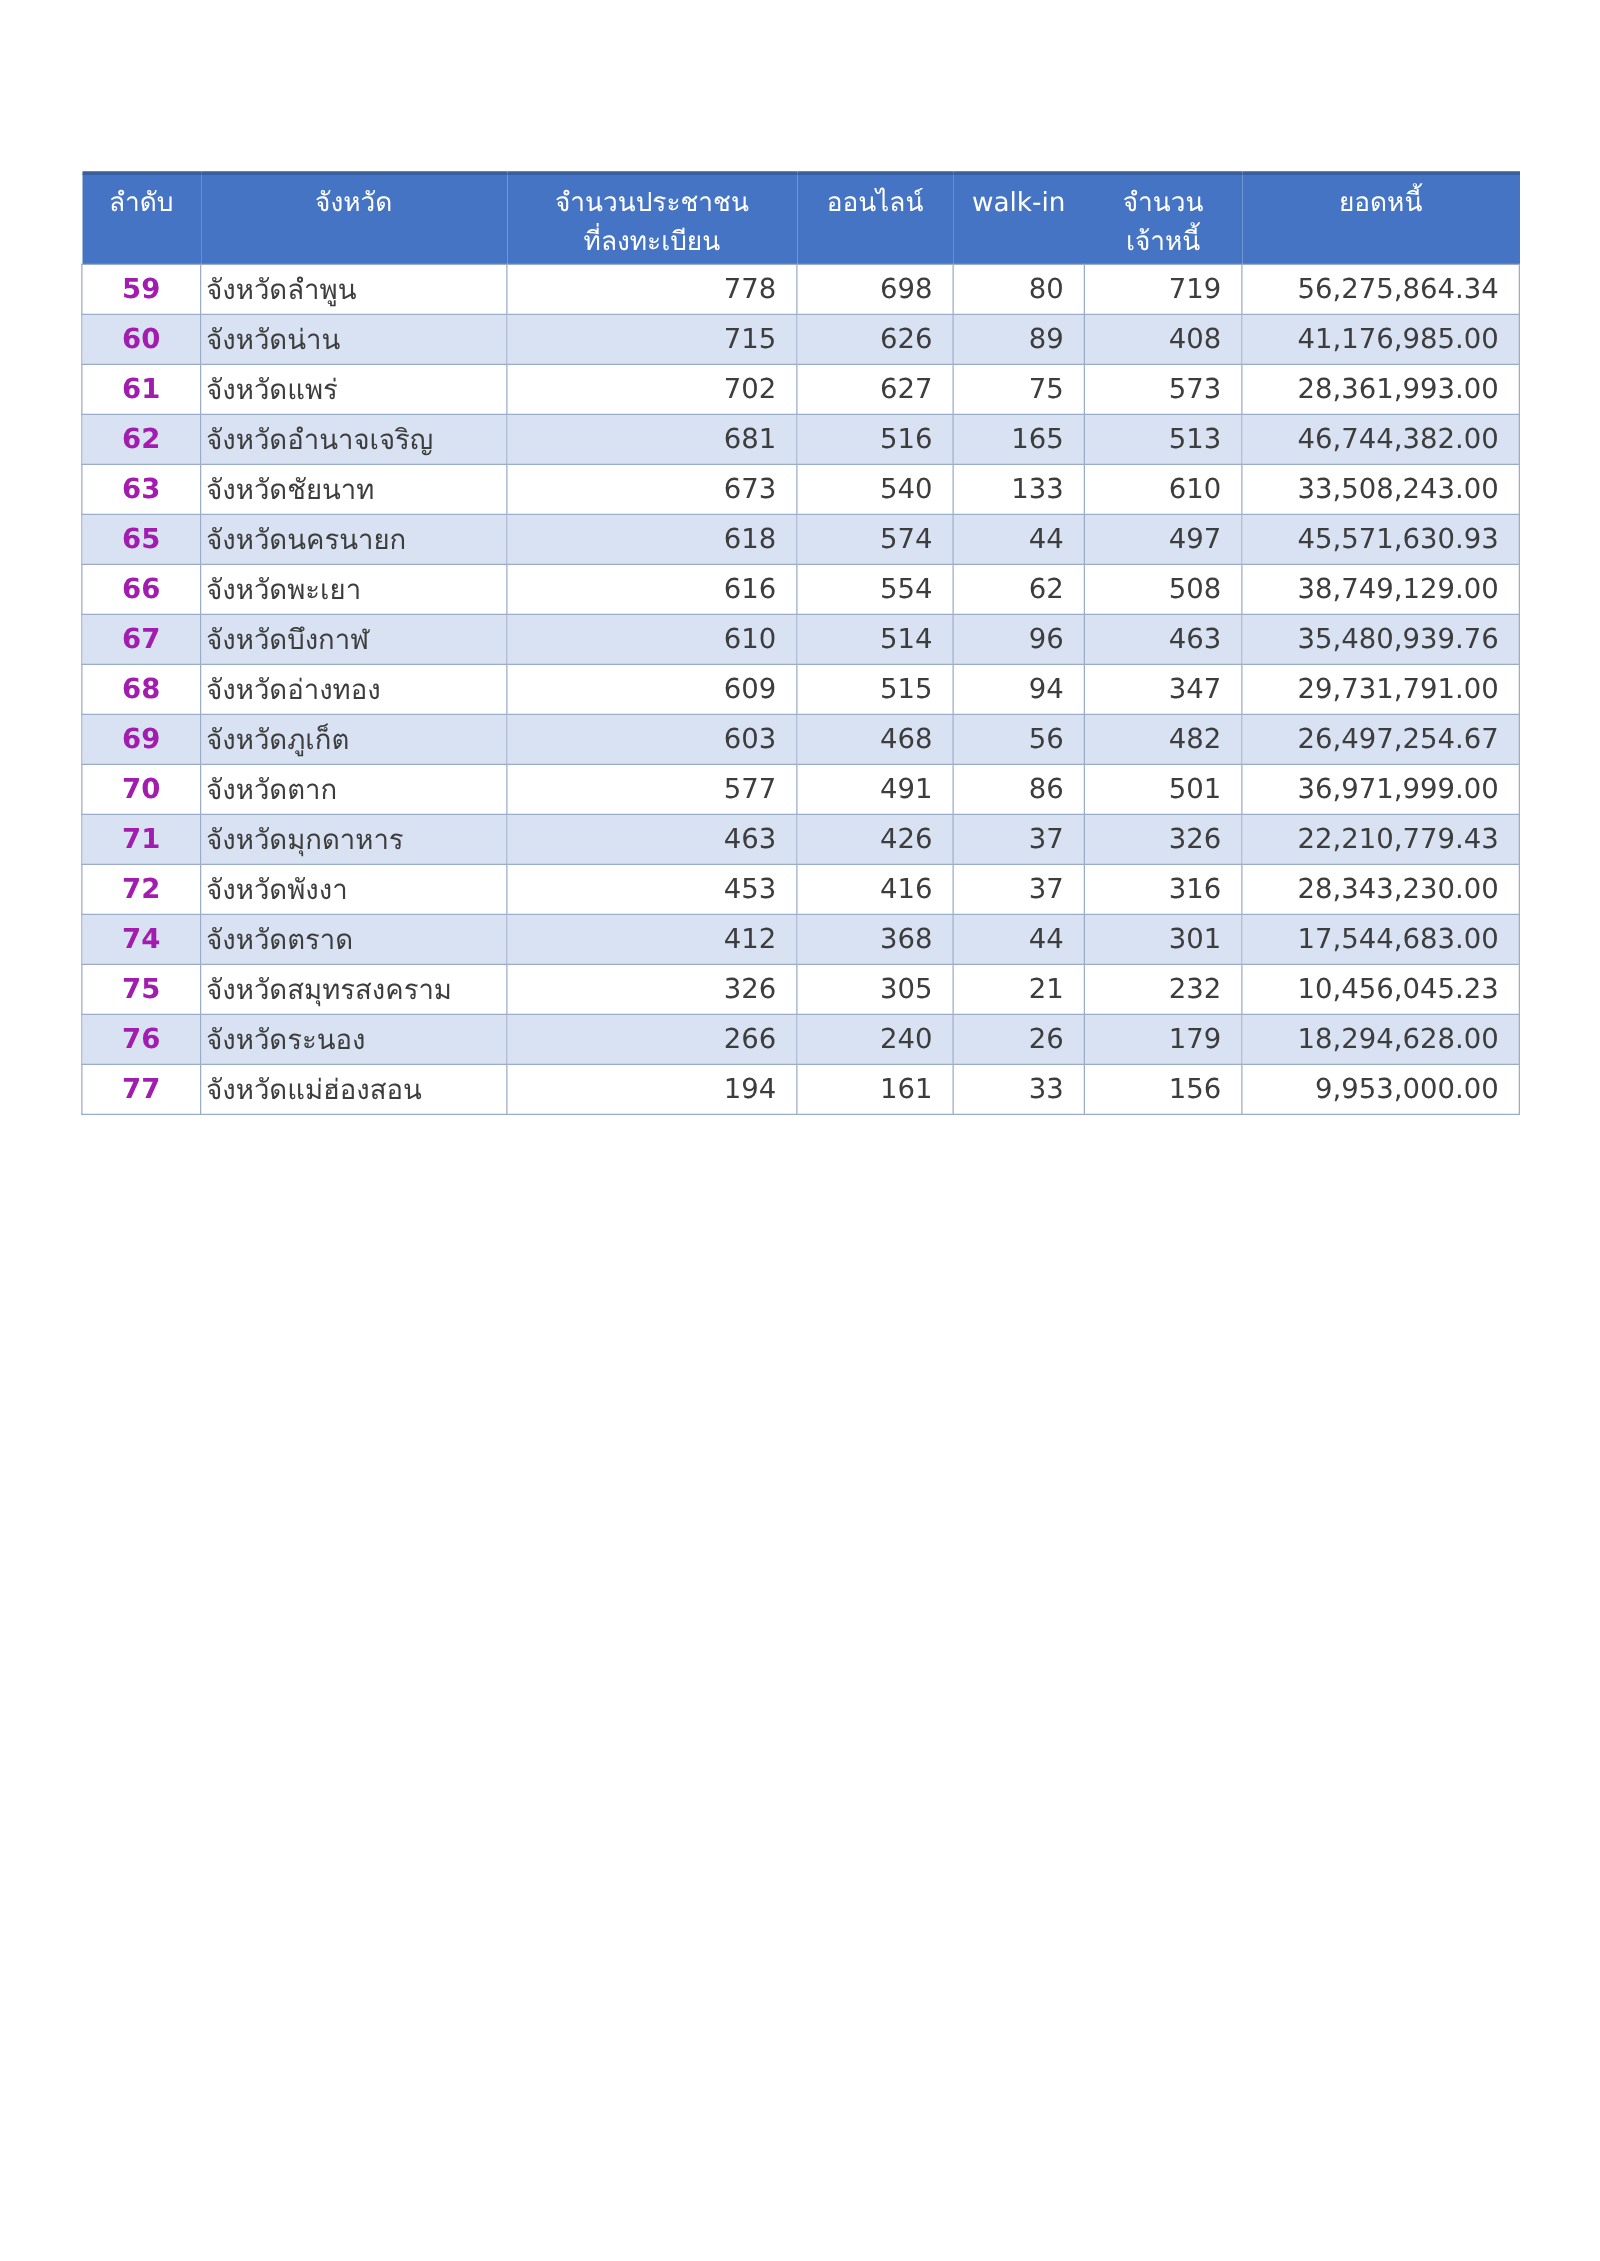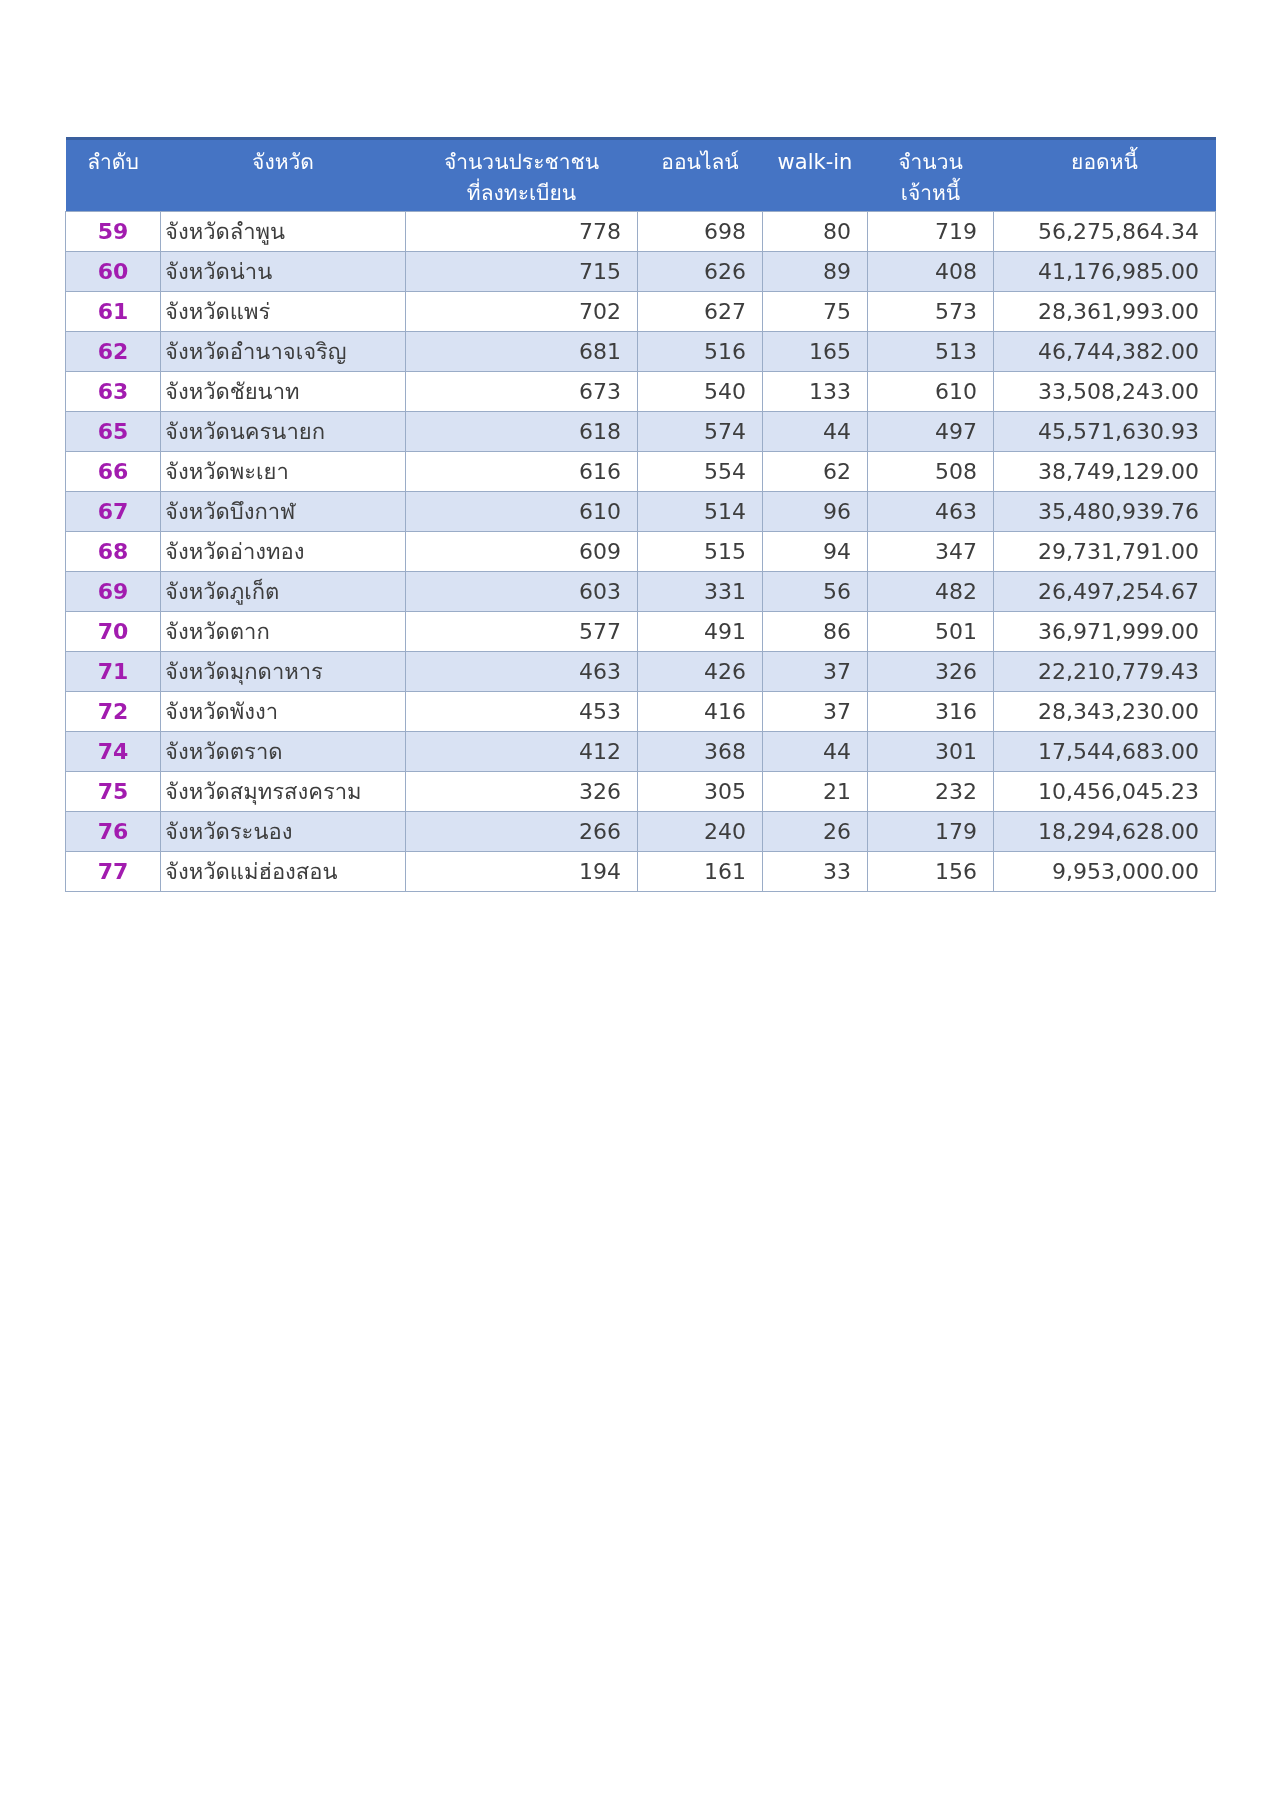--- a/index.html
+++ b/index.html
@@ -214,21 +214,21 @@
     <td class="c-num">515</td>
     <td class="c-num">94</td>
     <td class="c-num">347</td>
     <td class="c-num c-debt">29,731,791.00</td>
   </tr>
 
   <tr>
     <td class="c-order">69</td>
     <td class="c-province">จังหวัดภูเก็ต</td>
     <td class="c-num">603</td>
-    <td class="c-num">331</td>
+    <td class="c-num">468</td>
     <td class="c-num">56</td>
     <td class="c-num">482</td>
     <td class="c-num c-debt">26,497,254.67</td>
   </tr>
 
   <tr>
     <td class="c-order">70</td>
     <td class="c-province">จังหวัดตาก</td>
     <td class="c-num">577</td>
     <td class="c-num">491</td>

